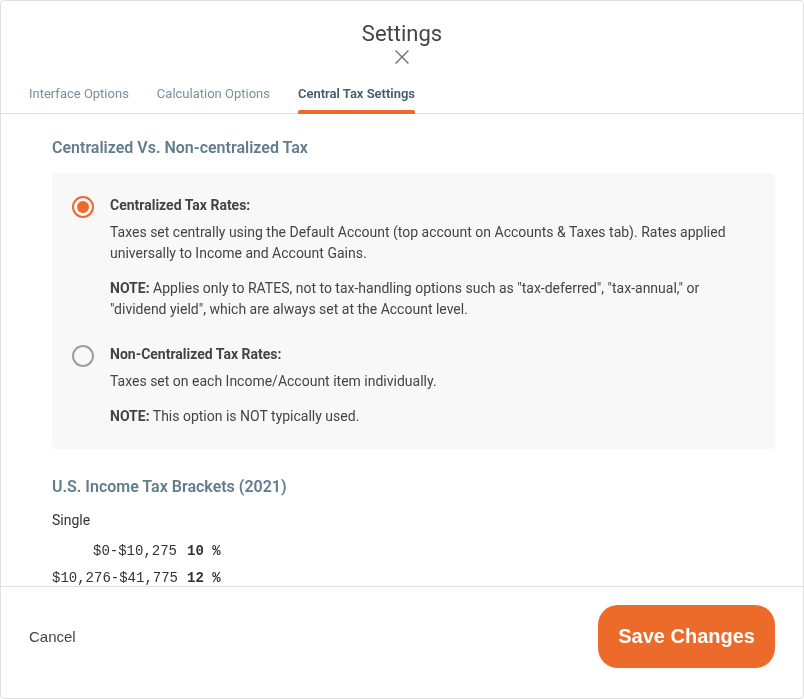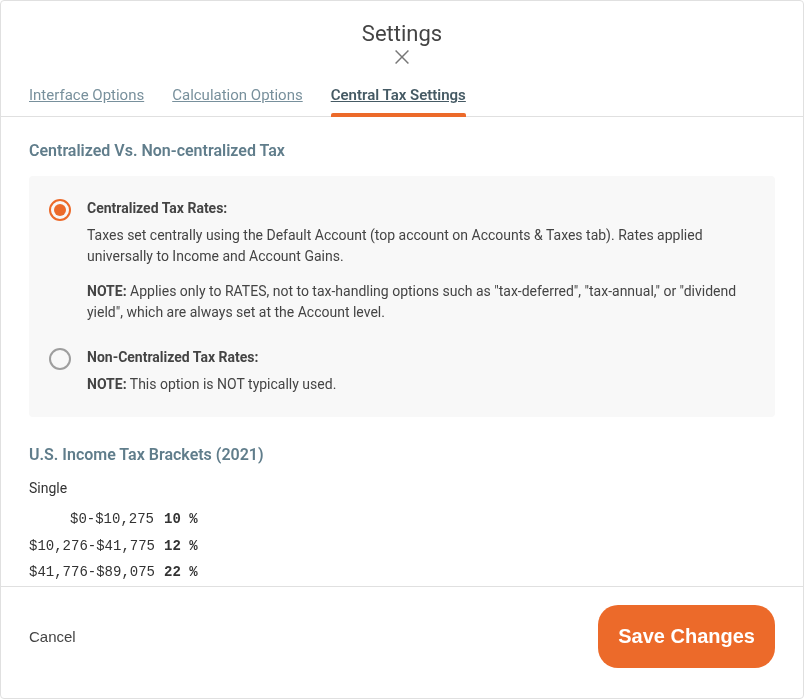--- a/index.html
+++ b/index.html
@@ -35,43 +35,43 @@
     .close-btn svg { width: 100%; height: 100%; }
 
     .tabs {
       display: flex;
       gap: 28px;
       padding: 10px 28px 0 28px;
       border-bottom: 1px solid #e0e0e0;
     }
     .tab {
       padding-bottom: 12px;
-      font-size: 15px;
+      font-size: 13px;
       color: #78909c;
       cursor: pointer;
       position: relative;
-      text-decoration: underline;
     }
     .tab.active {
       color: #455a64;
       font-weight: 600;
     }
     .tab.active::after {
       content: "";
       position: absolute;
       left: 0; right: 0; bottom: -1px;
       height: 4px;
       background: #ec6a2a;
       border-radius: 2px 2px 0 0;
     }
 
     .content {
       padding: 24px 28px 10px 28px;
       overflow-y: auto;
       height: 501px;
+      margin-left: 23px;
     }
 
     .section-title {
       font-size: 16px;
       font-weight: 600;
       color: #607d8b;
       margin-bottom: 16px;
     }
 
     .option-box {
@@ -210,20 +210,21 @@
         <span class="rt-title">Centralized Tax Rates:</span>
         <p>Taxes set centrally using the Default Account (top account on Accounts &amp; Taxes tab). Rates applied universally to Income and Account Gains.</p>
         <p><span class="note-label">NOTE:</span><span> Applies only to RATES, not to tax-handling options such as "tax-deferred", "tax-annual," or "dividend yield", which are always set at the Account level.</span></p>
       </div>
     </div>
 
     <div class="radio-row">
       <div class="radio"></div>
       <div class="radio-text">
         <span class="rt-title">Non-Centralized Tax Rates:</span>
+        <p>Taxes set on each Income/Account item individually.</p>
         <p><span class="note-label">NOTE:</span><span> This option is NOT typically used.</span></p>
       </div>
     </div>
 
   </div>
 
   <div class="section-title">U.S. Income Tax Brackets (2021)</div>
 
   <div class="bracket-status">Single</div>
 

